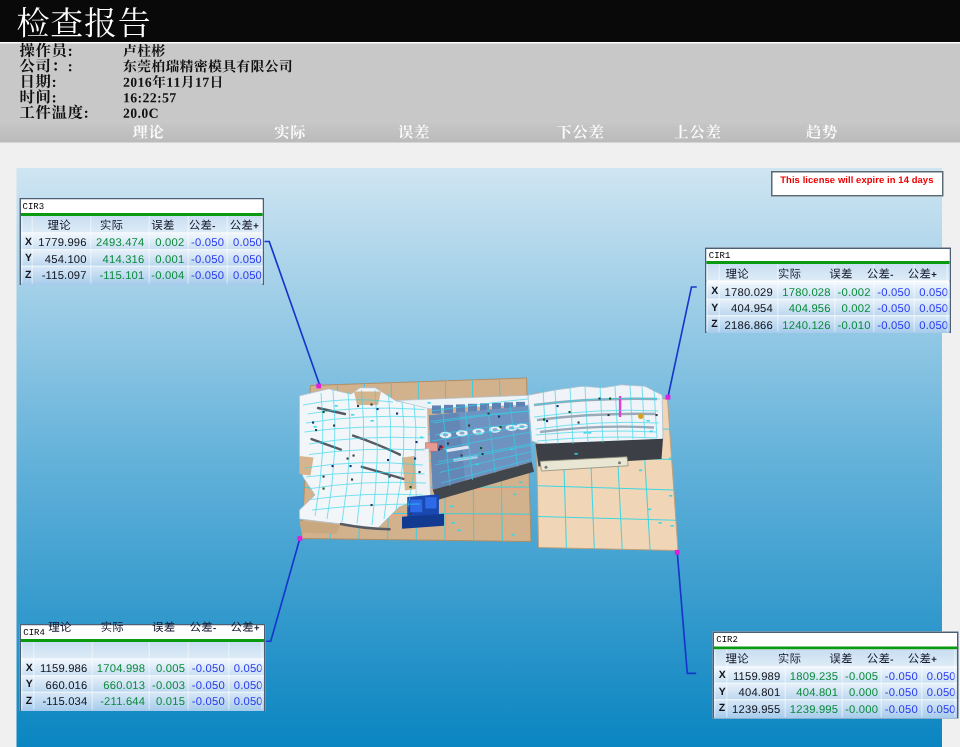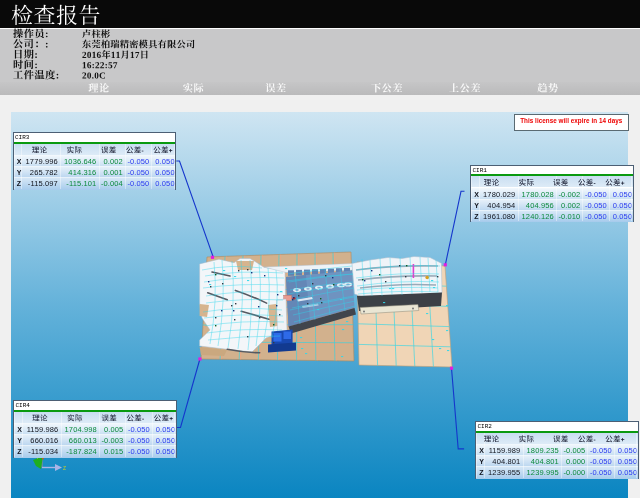--- a/index.html
+++ b/index.html
@@ -266,28 +266,28 @@
       <text x="63" y="470" font-family="Liberation Sans" font-size="5" fill="#cccc20">Z</text>
     </g>
   </svg>
 <div class="tbl" style="left:12.5px;top:132.0px">
     <div class="tt">CIR3</div>
     <div class="tg"></div>
     <div class="th"></div>
     <div class="tr r0">
       <span class="cl">X</span>
       <span class="n c0">1779.996</span>
-      <span class="n c1 gr">1036.646</span>
+      <span class="n c1 gr">2493.474</span>
       <span class="n c2 gr">0.002</span>
       <span class="n c3 bl">-0.050</span>
       <span class="n c4 bl">0.050</span>
     </div>
     <div class="tr r1">
       <span class="cl">Y</span>
-      <span class="n c0">265.782</span>
+      <span class="n c0">454.100</span>
       <span class="n c1 gr">414.316</span>
       <span class="n c2 gr">0.001</span>
       <span class="n c3 bl">-0.050</span>
       <span class="n c4 bl">0.050</span>
     </div>
     <div class="tr r2">
       <span class="cl">Z</span>
       <span class="n c0">-115.097</span>
       <span class="n c1 gr">-115.101</span>
       <span class="n c2 gr">-0.004</span>
@@ -317,35 +317,35 @@
     <div class="tr r1">
       <span class="cl">Y</span>
       <span class="n c0">404.954</span>
       <span class="n c1 gr">404.956</span>
       <span class="n c2 gr">0.002</span>
       <span class="n c3 bl">-0.050</span>
       <span class="n c4 bl">0.050</span>
     </div>
     <div class="tr r2">
       <span class="cl">Z</span>
-      <span class="n c0">1961.080</span>
+      <span class="n c0">2186.866</span>
       <span class="n c1 gr">1240.126</span>
       <span class="n c2 gr">-0.010</span>
       <span class="n c3 bl">-0.050</span>
       <span class="n c4 bl">0.050</span>
     </div>
     <div class="vs" style="left:0.2px"></div>
     <div class="vs" style="left:160.4px"></div>
     <div class="vs" style="left:7.9px"></div>
     <div class="vs" style="left:46.6px"></div>
     <div class="vs" style="left:85.1px"></div>
     <div class="vs" style="left:111.4px"></div>
     <div class="vs" style="left:137.9px"></div>
   </div>
-<div class="tbl" style="left:13.0px;top:400.0px">
+<div class="tbl" style="left:13.0px;top:416px">
     <div class="tt">CIR4</div>
     <div class="tg"></div>
     <div class="th"></div>
     <div class="tr r0">
       <span class="cl">X</span>
       <span class="n c0">1159.986</span>
       <span class="n c1 gr">1704.998</span>
       <span class="n c2 gr">0.005</span>
       <span class="n c3 bl">-0.050</span>
       <span class="n c4 bl">0.050</span>
@@ -354,21 +354,21 @@
       <span class="cl">Y</span>
       <span class="n c0">660.016</span>
       <span class="n c1 gr">660.013</span>
       <span class="n c2 gr">-0.003</span>
       <span class="n c3 bl">-0.050</span>
       <span class="n c4 bl">0.050</span>
     </div>
     <div class="tr r2">
       <span class="cl">Z</span>
       <span class="n c0">-115.034</span>
-      <span class="n c1 gr">-187.824</span>
+      <span class="n c1 gr">-211.644</span>
       <span class="n c2 gr">0.015</span>
       <span class="n c3 bl">-0.050</span>
       <span class="n c4 bl">0.050</span>
     </div>
     <div class="vs" style="left:0.2px"></div>
     <div class="vs" style="left:160.4px"></div>
     <div class="vs" style="left:7.9px"></div>
     <div class="vs" style="left:46.6px"></div>
     <div class="vs" style="left:85.1px"></div>
     <div class="vs" style="left:111.4px"></div>

